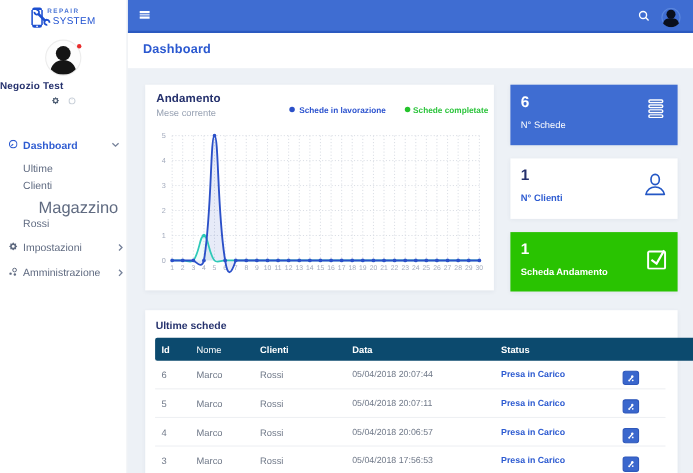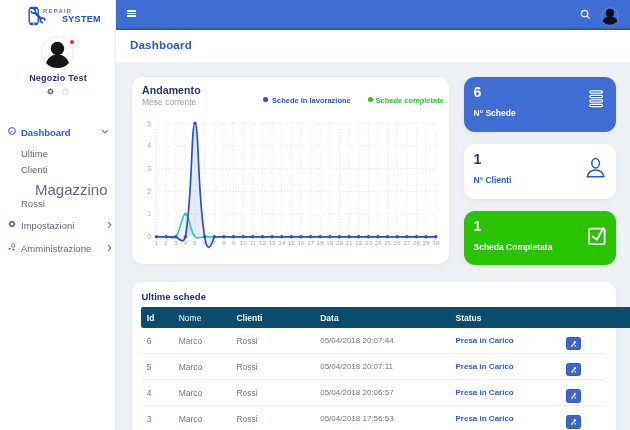--- a/index.html
+++ b/index.html
@@ -1,46 +1,46 @@
 <!DOCTYPE html>
 <html><head><meta charset="utf-8"><style>
 *{margin:0;padding:0;box-sizing:border-box;font-family:"Liberation Sans",sans-serif;}
 html,body{width:630px;height:430px;overflow:hidden;background:#edf1f6;}
 .abs{position:absolute;}
-.card{position:absolute;background:#fff;border-radius:11px;box-shadow:0 1px 4px rgba(30,50,90,0.06);}
+.card{position:absolute;background:#fff;border-radius:0;box-shadow:0 1px 4px rgba(30,50,90,0.06);}
 </style></head>
 <body>
 
 <div class="abs" style="left:0;top:0;width:116px;height:430px;background:#fff;border-right:1px solid #e9edf2;z-index:5">
 
   <svg class="abs" style="left:25px;top:3px" width="22" height="25" viewBox="0 0 22 25">
     <g fill="#1d4fd0">
       <path d="M4.2,6.2 L4.2,5.8 Q4.2,3.8 6.2,3.8 L11.2,3.8 Q13.2,3.8 13.2,5.8 L13.2,6.2 Z"></path>
       <path d="M4.2,19.6 L13.2,19.6 L13.2,20.2 Q13.2,22.2 11.2,22.2 L6.2,22.2 Q4.2,22.2 4.2,20.2 Z"></path>
     </g>
     <circle cx="8.7" cy="20.9" r="0.8" fill="#fff"></circle>
     <g stroke="#1d4fd0">
       <line x1="4.2" y1="6" x2="4.2" y2="19.8" stroke-width="1.4"></line>
       <line x1="13.2" y1="6" x2="13.2" y2="19.8" stroke-width="1.4"></line>
       <line x1="9.6" y1="9.4" x2="16.4" y2="16.2" stroke-width="2.5"></line>
     </g>
     <path d="M8.04,6.03 A2.1,2.1 0 1 1 6.33,7.74" fill="none" stroke="#1d4fd0" stroke-width="1.6"></path>
     <path d="M18.0,19.57 A2.3,2.3 0 1 1 19.87,17.7" fill="none" stroke="#1d4fd0" stroke-width="1.7"></path>
   </svg>
   <div class="abs" style="left:43px;top:8px;font-size:5.8px;letter-spacing:1.3px;color:#4d77d6;font-weight:bold">REPAIR</div>
-  <div class="abs" style="left:62px;top:14px;font-size:9px;letter-spacing:0.3px;color:#1d4fd0;font-weight:bold">SYSTEM</div>
+  <div class="abs" style="left:48px;top:14px;font-size:9px;letter-spacing:0.3px;color:#1d4fd0;font-weight:normal">SYSTEM</div>
 
   <div class="abs" style="left:41px;top:35.5px;width:33px;height:33px;border-radius:50%;background:#fdfdfd;border:1px solid #ececec;overflow:hidden">
     <svg width="31" height="31" viewBox="0 0 31 31">
       <circle cx="15.5" cy="11.5" r="6.7" fill="#151515"></circle>
       <path d="M3.5,31 C3.5,22 9,17.5 15.5,17.5 C22,17.5 27.5,22 27.5,31 Z" fill="#151515"></path>
     </svg>
   </div>
   <div class="abs" style="left:69.5px;top:40px;width:4px;height:4px;border-radius:50%;background:#e82c2c"></div>
-  <div class="abs" style="left:0;top:73px;width:116px;text-align:center;font-size:9px;font-weight:bold;color:#25316d;letter-spacing:0.2px">Negozio Test</div>
+  <div class="abs" style="left:0;top:73px;width:116px;text-align:left;font-size:9px;font-weight:bold;color:#25316d;letter-spacing:0.2px">Negozio Test</div>
 
   <svg class="abs" style="left:47px;top:88px" width="7" height="7" viewBox="0 0 16 16">
     <path d="M8.0,0.2 L10.0,3.2 L13.5,2.5 L12.8,6.0 L15.8,8.0 L12.8,10.0 L13.5,13.5 L10.0,12.8 L8.0,15.8 L6.0,12.8 L2.5,13.5 L3.2,10.0 L0.2,8.0 L3.2,6.0 L2.5,2.5 L6.0,3.2 Z" fill="#4e5d73"></path>
       <circle cx="8" cy="8" r="2.8" fill="#fff"></circle>
   </svg>
   <svg class="abs" style="left:61.5px;top:88px" width="7" height="7" viewBox="0 0 16 16">
     <circle cx="8" cy="8.6" r="6.2" fill="none" stroke="#c9d0d9" stroke-width="2.2"></circle>
     <line x1="8" y1="0" x2="8" y2="6" stroke="#fff" stroke-width="3.4"></line>
     <line x1="8" y1="1" x2="8" y2="5.4" stroke="#c9d0d9" stroke-width="2.2"></line>
   </svg>
@@ -214,41 +214,41 @@
         <circle cx="274.9" cy="159.8" r="1.7"></circle>
         <circle cx="284.5" cy="159.8" r="1.7"></circle>
         <circle cx="294.1" cy="159.8" r="1.7"></circle>
         <circle cx="303.8" cy="159.8" r="1.7"></circle>
       </g>
     </svg>
 </div>
 
 <div class="card" style="left:464px;top:77px;width:152px;height:55px;background:#3f6dd2">
   <div class="abs" style="left:9.5px;top:7px;font-size:14px;font-weight:bold;color:#fff">6</div>
-  <div class="abs" style="left:9.5px;top:31px;font-size:8.5px;font-weight:bold;color:#fff">N° Schede</div>
+  <div class="abs" style="left:9.5px;top:31px;font-size:8.5px;font-weight:normal;color:#fff">N° Schede</div>
   <svg class="abs" style="left:124.5px;top:13px" width="15" height="20" viewBox="0 0 15 20">
     <g fill="#2152ba" stroke="#fff" stroke-width="1.3">
       <rect x="0.9" y="0.9" width="12.6" height="2.3" rx="1.1"></rect>
       <rect x="0.9" y="5.4" width="12.6" height="2.3" rx="1.1"></rect>
       <rect x="0.9" y="9.9" width="12.6" height="2.3" rx="1.1"></rect>
       <rect x="0.9" y="14.4" width="12.6" height="2.3" rx="1.1"></rect>
     </g>
   </svg>
 </div>
 <div class="card" style="left:464px;top:144px;width:152px;height:55px">
   <div class="abs" style="left:9.5px;top:7px;font-size:14px;font-weight:bold;color:#25316d">1</div>
   <div class="abs" style="left:9.5px;top:31px;font-size:8.5px;font-weight:bold;color:#2d5bd1">N° Clienti</div>
   <svg class="abs" style="left:122px;top:13px" width="20" height="22" viewBox="0 0 20 22">
     <ellipse cx="9.6" cy="6.2" rx="3.8" ry="4.7" fill="none" stroke="#2457c5" stroke-width="1.5"></ellipse>
     <path d="M1.2,19.7 L18,19.7 C16.6,14.8 13,13 9.6,13 C6.2,13 2.6,14.8 1.2,19.7 Z" fill="none" stroke="#2457c5" stroke-width="1.5" stroke-linejoin="round"></path>
   </svg>
 </div>
 <div class="card" style="left:464px;top:211px;width:152px;height:54px;background:#29c301">
   <div class="abs" style="left:9.5px;top:7px;font-size:14px;font-weight:bold;color:#fff">1</div>
-  <div class="abs" style="left:9.5px;top:31px;font-size:8.5px;font-weight:bold;color:#fff">Scheda Completata</div>
+  <div class="abs" style="left:9.5px;top:31px;font-size:8.5px;font-weight:bold;color:#fff">Scheda Andamento</div>
   <svg class="abs" style="left:123.5px;top:14px" width="20" height="20" viewBox="0 0 20 20">
     <rect x="1.2" y="3.6" width="15.4" height="15.7" rx="1.2" fill="none" stroke="#fff" stroke-width="1.8"></rect>
     <path d="M4.2,11.2 L8.9,14.6 L15.8,2.6" fill="none" stroke="#fff" stroke-width="2"></path>
   </svg>
 </div>
 
 <div class="card" style="left:132px;top:282px;width:484px;height:160px">
   <div class="abs" style="left:9.5px;top:9px;font-size:9.5px;font-weight:bold;color:#25316d">Ultime schede</div>
   <div class="abs" style="left:9px;top:24.5px;width:508px;height:21px;background:#0c4a6e;border-radius:2px">
     <div class="abs" style="left:5.8px;top:6px;font-size:8.5px;font-weight:bold;color:#fff">Id</div>

